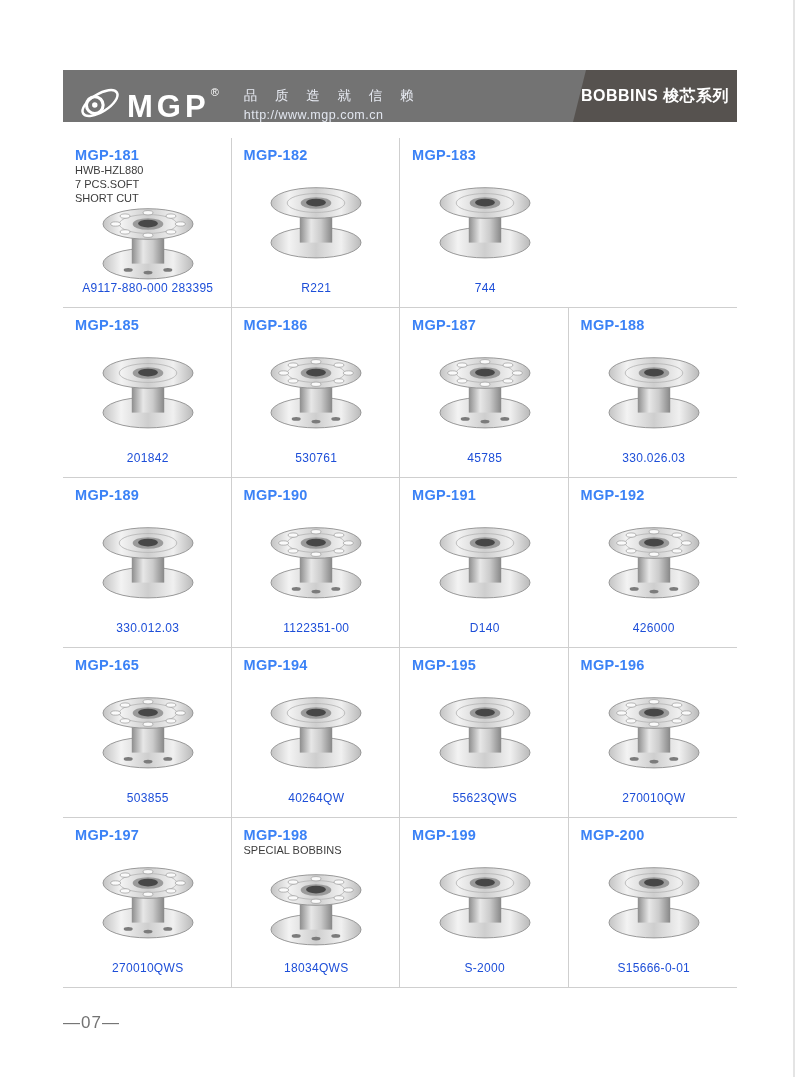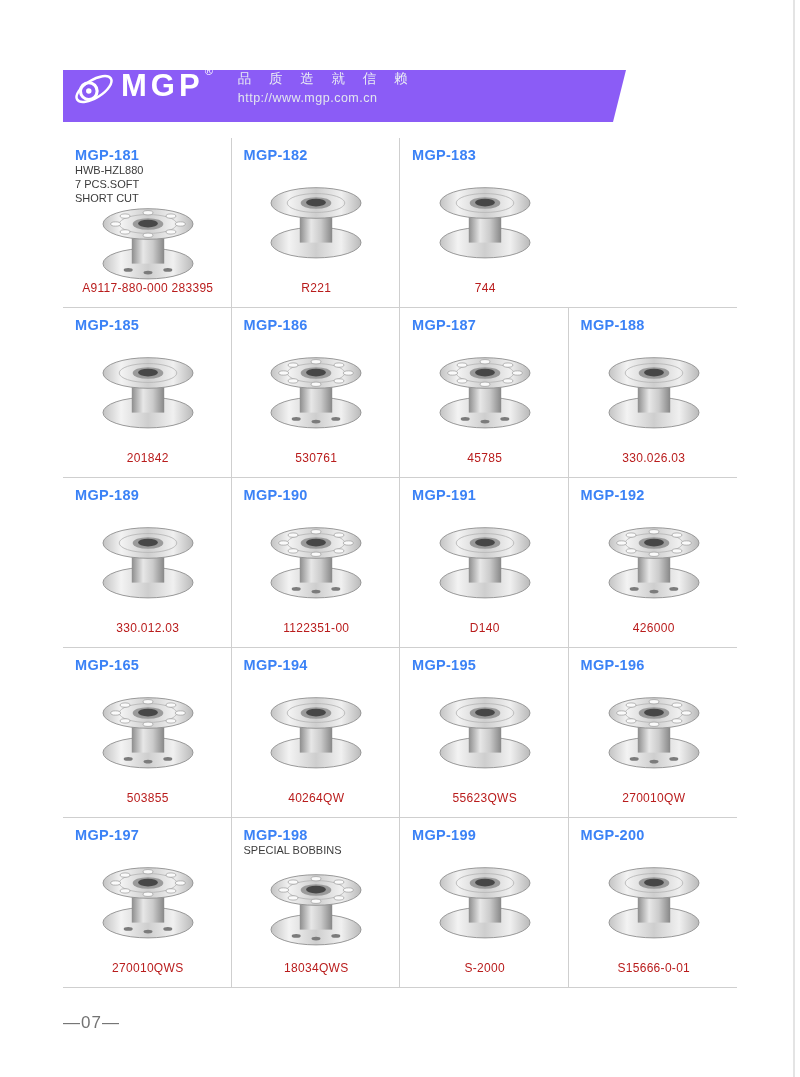--- a/index.html
+++ b/index.html
@@ -16,24 +16,24 @@
     width: 2px; background: #e4e4e4;
   }
 
   
   .header-bar {
     position: absolute; left: 63px; top: 70px;
     width: 674px; height: 52px;
   }
   .header-blue {
     position: absolute; left: 0; top: 0; height: 100%; width: 563px;
-    background: #8b5cf6;
+    background: #737373;
     clip-path: polygon(0 0, 563px 0, 550px 100%, 0 100%);
-    display: flex; align-items: flex-start;
-    padding-left: 8px;
+    display: flex; align-items: flex-end;
+    padding-left: 14px;
   }
   .header-dark {
     position: absolute; right: 0; top: 0; height: 100%; width: 164px;
     background: #56524f;
     clip-path: polygon(13px 0, 100% 0, 100% 100%, 0 100%);
     display: flex; align-items: center; justify-content: center;
   }
   .logo-glyph { width: 46px; height: 38px; flex: 0 0 auto; }
   .brand-word {
     color: #fff; font-size: 31px; font-weight: 800;
@@ -72,21 +72,21 @@
     font-size: 11px; color: #3c3c3c; line-height: 1.25;
     white-space: pre-line; margin-top: 1px; min-height: 0;
   }
   .sub:empty { display: none; }
   .photo {
     flex: 1; display: flex; align-items: center; justify-content: center;
     min-height: 0;
   }
   .bobbin { width: 126px; height: 108px; }
   .caption {
-    text-align: center; font-size: 12px; color: #b91c1c;
+    text-align: center; font-size: 12px; color: #1d4ed8;
     padding: 2px 0 6px 0; letter-spacing: 0.3px; white-space: nowrap;
   }
 
   
   .page-number {
     position: absolute; left: 63px; top: 1013px;
     font-size: 17px; color: #737373; letter-spacing: 1px;
   }
 </style>
 </head>
@@ -149,20 +149,23 @@
       </g>
       <circle cx="17" cy="20" r="8" fill="none" stroke="#ffffff" stroke-width="3"></circle>
       <circle cx="17" cy="20" r="2.6" fill="#ffffff"></circle>
     </svg>
     <div class="brand-word"><span>MGP</span><span class="brand-reg">®</span></div>
     <div class="header-text-block">
       <div class="tagline-cn">品 质 造 就 信 赖</div>
       <div class="website">http://www.mgp.com.cn</div>
     </div>
   </div>
+  <div class="header-dark">
+    <div class="series-title">BOBBINS 梭芯系列</div>
+  </div>
 </div>
 
 <div class="catalog">
 
   <div class="row">
     <div class="cell">
       <div class="model">MGP-181</div>
       <div class="sub">HWB-HZL880
 7 PCS.SOFT
 SHORT CUT</div>

